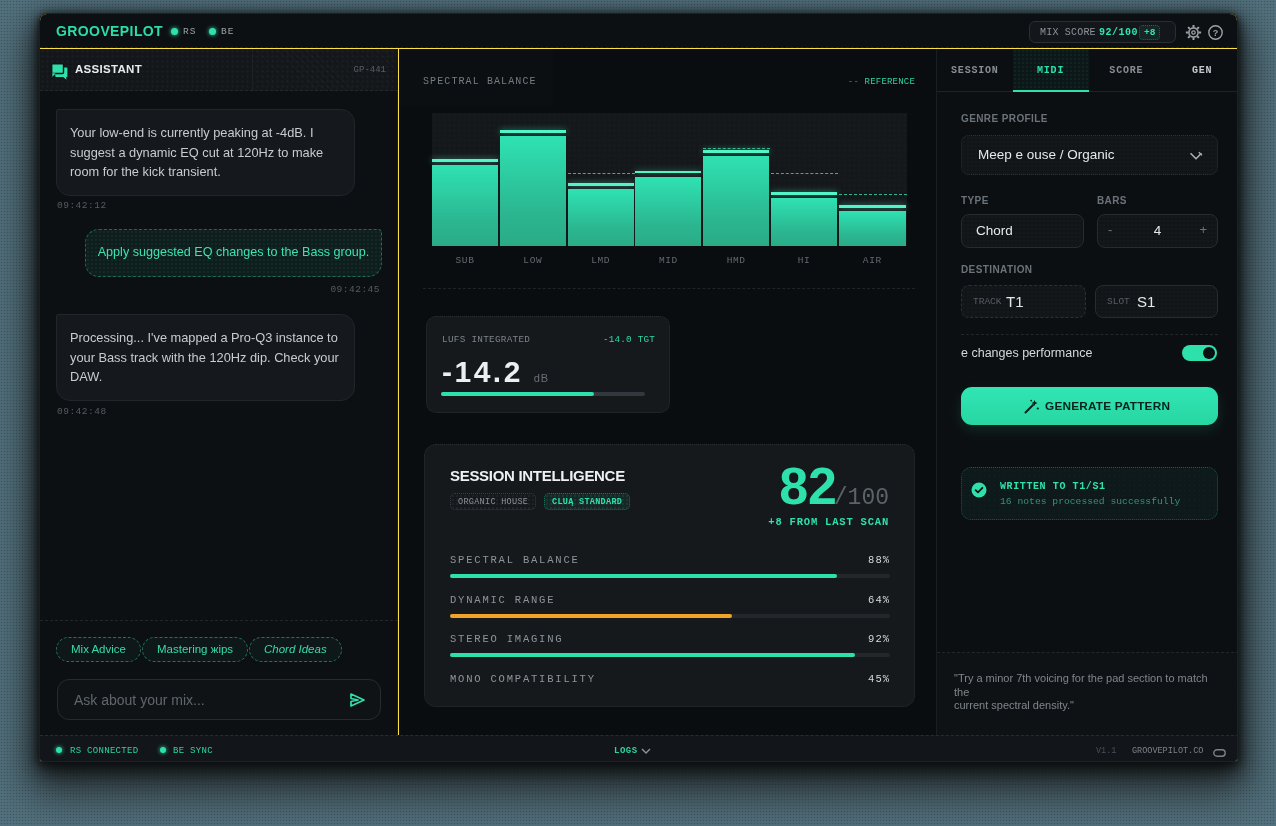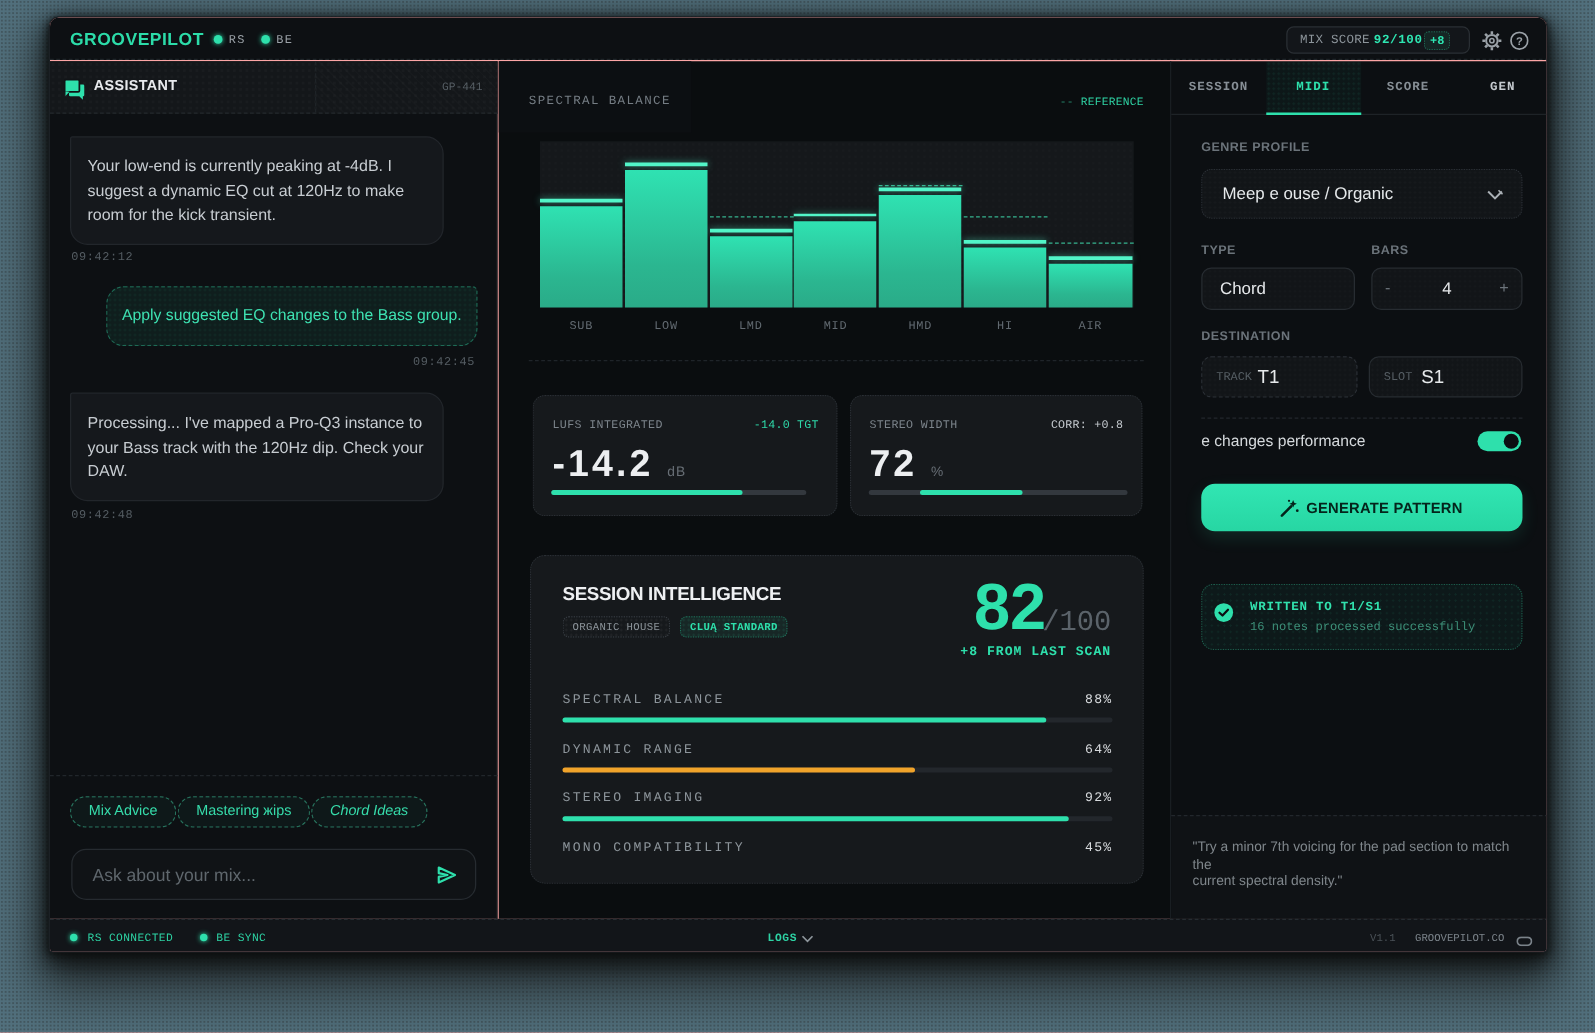--- a/index.html
+++ b/index.html
@@ -7,21 +7,21 @@
   body {
     background:#53727f;
     background-image:radial-gradient(rgba(40,42,43,0.34) 0.75px, transparent 1.05px);
     background-size:3px 3px;
     font-family:"Liberation Sans", sans-serif;
     position:relative;
   }
   .mono { font-family:"Liberation Mono", monospace; }
   .win {
     position:absolute; left:39px; top:13px; width:1199px; height:749px;
-    background:#fca5a5;
+    background:#fde047;
     border-radius:8px 8px 3px 3px;
     box-shadow: 0 8px 20px 2px rgba(8,10,11,0.85), 0 22px 44px 10px rgba(28,30,30,0.78), 0 2px 8px rgba(0,0,0,0.9); border:1px solid #1c2125;
     overflow:hidden;
   }
   .abs { position:absolute; }
   
   .hdr { position:absolute; left:0; top:0; width:1199px; height:34px; background:#0d1013; border-bottom:1px dashed #20262a; }
   .logo { position:absolute; left:16px; top:9px; font-size:14px; font-weight:bold; letter-spacing:0.4px; color:#2cdca9; }
   .stat { position:absolute; top:12px; font-size:9.5px; letter-spacing:1px; color:#9ba2a8; font-family:"Liberation Mono",monospace; }
   .dot { display:inline-block; width:7px; height:7px; border-radius:50%; background:#2ee0ac; vertical-align:-1px; margin-right:5px; box-shadow:0 0 4px #2ee0ac; }
@@ -200,28 +200,20 @@
     </div>
     <div style="position:absolute; left:24px; top:239px; width:492px; border-top:1px dashed #1f2429;"></div>
     <div class="mcard" style="left:27px; top:267px; width:244px; height:97px;">
       <div class="h">LUFS INTEGRATED</div>
       <div class="hr" style="color:#2ed8a8;">-14.0 TGT</div>
       <div class="big">-14.2 <span class="unit">dB</span></div>
       <div class="track" style="left:14px; width:204px;">
           <div class="fillb" style="left:0; width:153px;"></div>
         </div>
     </div>
-    <div class="mcard" style="left:280.5px; top:267px; width:234px; height:97px;">
-      <div class="h">STEREO WIDTH</div>
-      <div class="hr" style="color:#c6cbd0;">CORR: +0.8</div>
-      <div class="big">72 <span class="unit">%</span></div>
-      <div class="track" style="left:14px; width:207px;">
-          <div class="fillb" style="left:41px; width:82px;"></div>
-        </div>
-    </div>
     <div class="sic">
       <div class="ttl">SESSION INTELLIGENCE</div>
       <div class="chip1">ORGANIC HOUSE</div>
       <div class="chip2">CLUĄ STANDARD</div>
       <div class="score">82</div>
       <div class="outof">/100</div>
       <div class="delta">+8 FROM LAST SCAN</div>
       <div class="srow" style="top:109px;">
           <span class="l">SPECTRAL BALANCE</span>
           <span class="v">88%</span>

